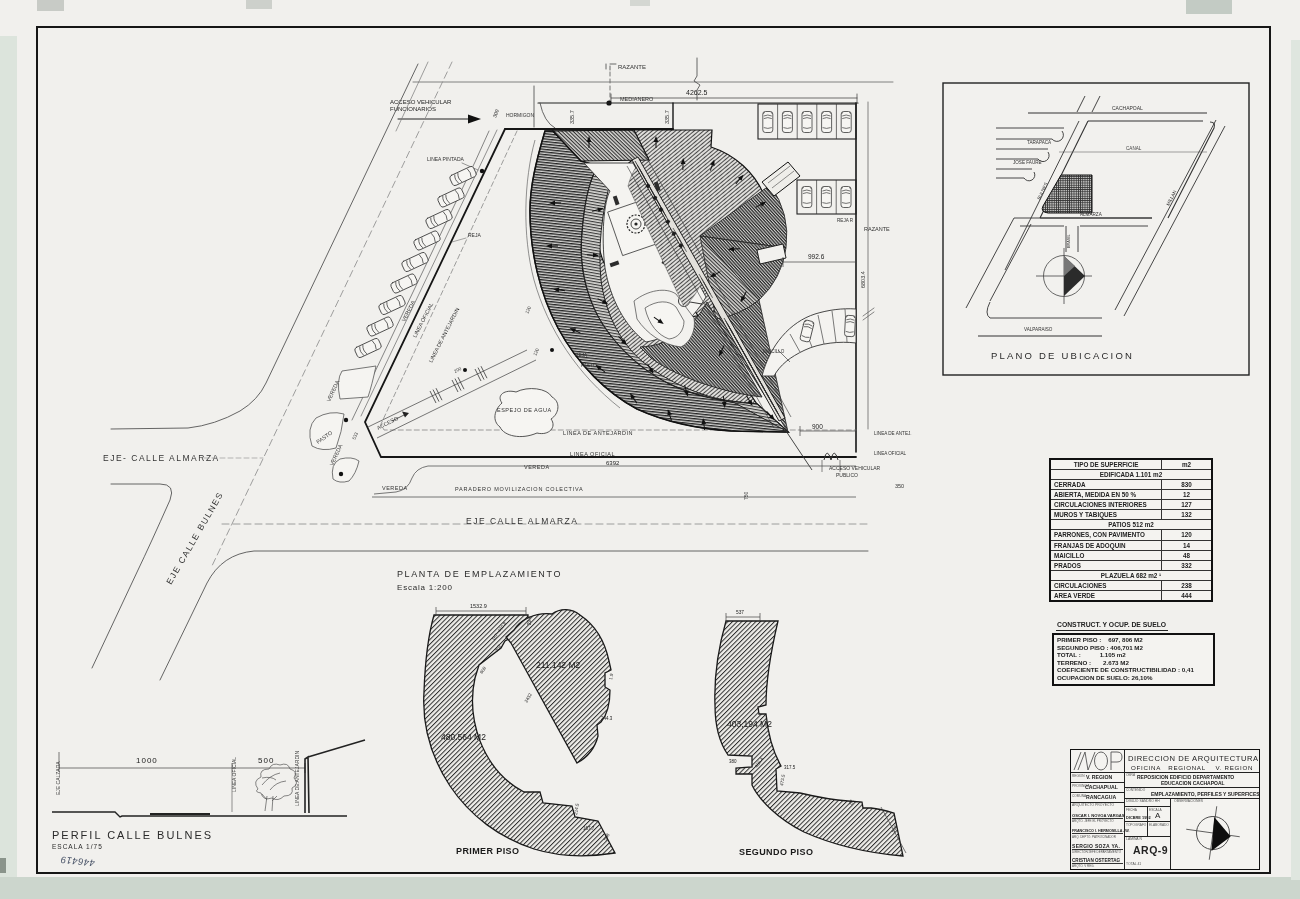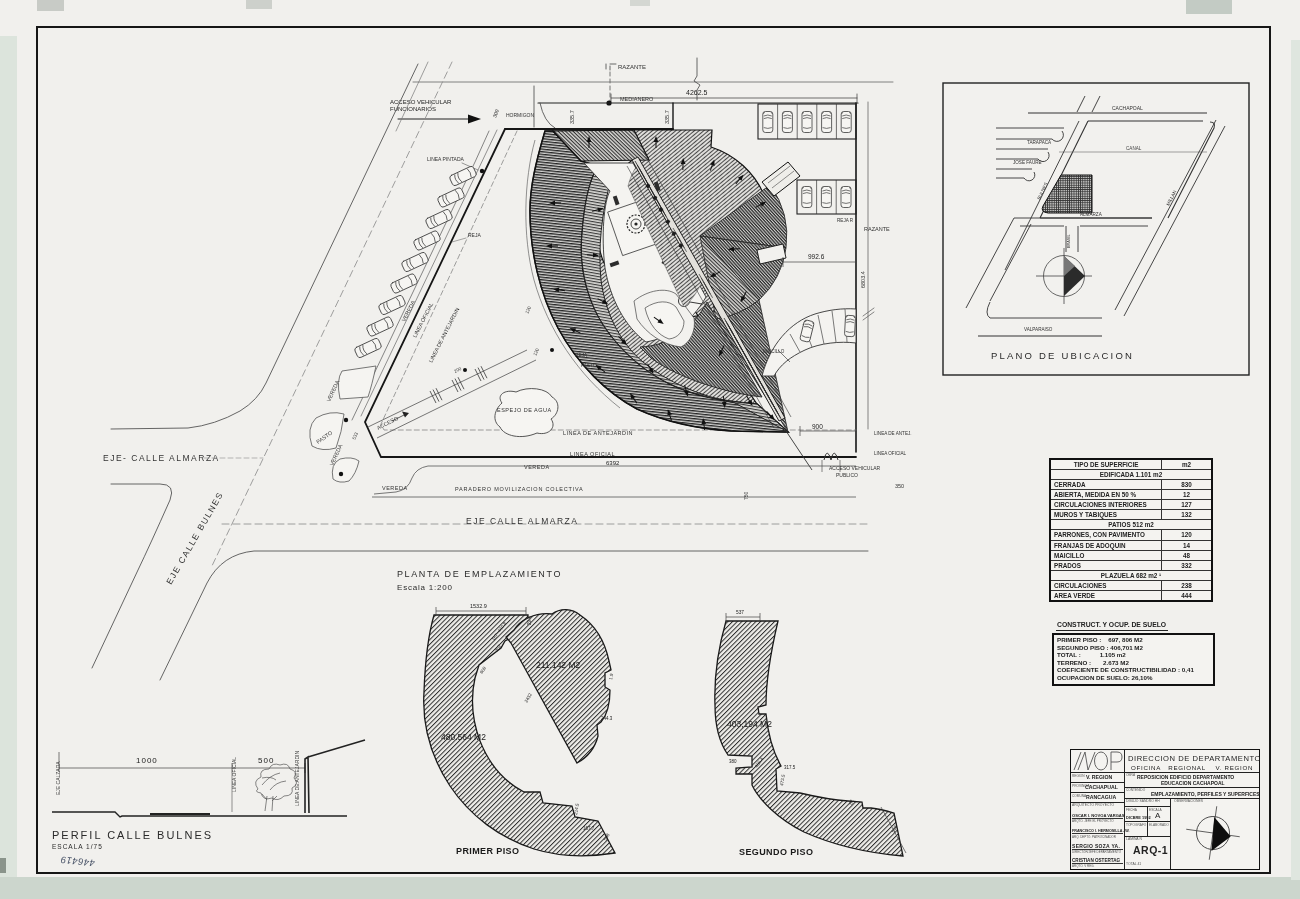--- a/index.html
+++ b/index.html
@@ -654,21 +654,21 @@
 <div class="abs" style="left:53px;top:0;width:1px;height:119px;background:#222;"></div>
 
 <svg class="abs" style="left:0px;top:0px" width="53" height="22" viewBox="0 0 53 22">
 <g fill="none" stroke="#555" stroke-width="0.9">
 <path d="M3,20 L10,2 M7,20 L14,2 M14,2 L17,20 M17,20 L24,2"></path>
 <ellipse cx="30" cy="11" rx="6.5" ry="9"></ellipse>
 <path d="M40,20 L40,2 L46,2 Q51,2 51,7 Q51,12 46,12 L40,12"></path>
 </g>
 </svg>
 
-<div class="abs" style="left:57px;top:4px;width:130px;font-size:7.6px;letter-spacing:0.55px;white-space:nowrap;">DIRECCION  DE  DEPARTAMENTO</div>
+<div class="abs" style="left:57px;top:4px;width:130px;font-size:7.6px;letter-spacing:0.55px;white-space:nowrap;">DIRECCION  DE  ARQUITECTURA</div>
 <div class="abs" style="left:60px;top:13.5px;width:128px;font-size:6.2px;letter-spacing:0.7px;white-space:nowrap;">OFICINA&nbsp;&nbsp;&nbsp;REGIONAL&nbsp;&nbsp;&nbsp;&nbsp;V.&nbsp;REGION</div>
 
 <div class="abs" style="left:0;top:22px;width:188px;height:1px;background:#222;"></div>
 
 <div class="abs" style="left:0;top:22px;width:53px;height:10px;border-bottom:1px solid #222;">
       <span style="position:absolute;left:1px;top:2px;font-size:3.2px;color:#555;">REGION</span>
       <span style="position:absolute;left:15px;top:2px;font-size:5.2px;font-weight:bold;">V. REGION</span>
     </div>
 
 <div class="abs" style="left:0;top:32px;width:53px;height:10px;border-bottom:1px solid #222;">
@@ -710,21 +710,21 @@
 <div style="position:absolute;left:22px;top:0;width:1px;height:29px;background:#222;"></div>
 <div style="position:absolute;left:0;top:14px;width:45px;height:1px;background:#222;"></div>
 <span style="position:absolute;left:1px;top:1px;font-size:3.2px;color:#555;">FECHA</span>
 <span style="position:absolute;left:24px;top:1px;font-size:3.2px;color:#555;">ESCALA</span>
 <span style="position:absolute;left:1px;top:7.5px;font-size:3.9px;font-weight:bold;white-space:nowrap;">DICBRE 1992</span>
 <span style="position:absolute;left:30px;top:4px;font-size:8px;">A</span>
 <span style="position:absolute;left:1px;top:15.5px;font-size:3.2px;color:#555;">TOPOGRAFO</span>
 <span style="position:absolute;left:24px;top:15.5px;font-size:3.2px;color:#555;">ELABORADO</span>
 </div>
 <div style="position:absolute;left:1px;top:39px;font-size:3.4px;color:#555;">LAMINA  N</div>
-<div style="position:absolute;left:8px;top:46px;font-size:10.5px;font-weight:bold;letter-spacing:0.5px;">ARQ-1</div>
+<div style="position:absolute;left:8px;top:46px;font-size:10.5px;font-weight:bold;letter-spacing:0.5px;">ARQ-9</div>
 <div style="position:absolute;left:1px;top:64px;font-size:3.4px;color:#555;">TOTAL 41</div>
 </div>
 
 <div class="abs" style="left:100px;top:48px;width:88px;height:71px;">
 <span style="position:absolute;left:3px;top:1px;font-size:3.4px;color:#555;">OBSERVACIONES</span>
 </div>
 </div>
 
 <svg class="abs" style="left:1180px;top:800px" width="70" height="70" viewBox="0 0 70 70">
 <g transform="translate(33,33) rotate(8)">

